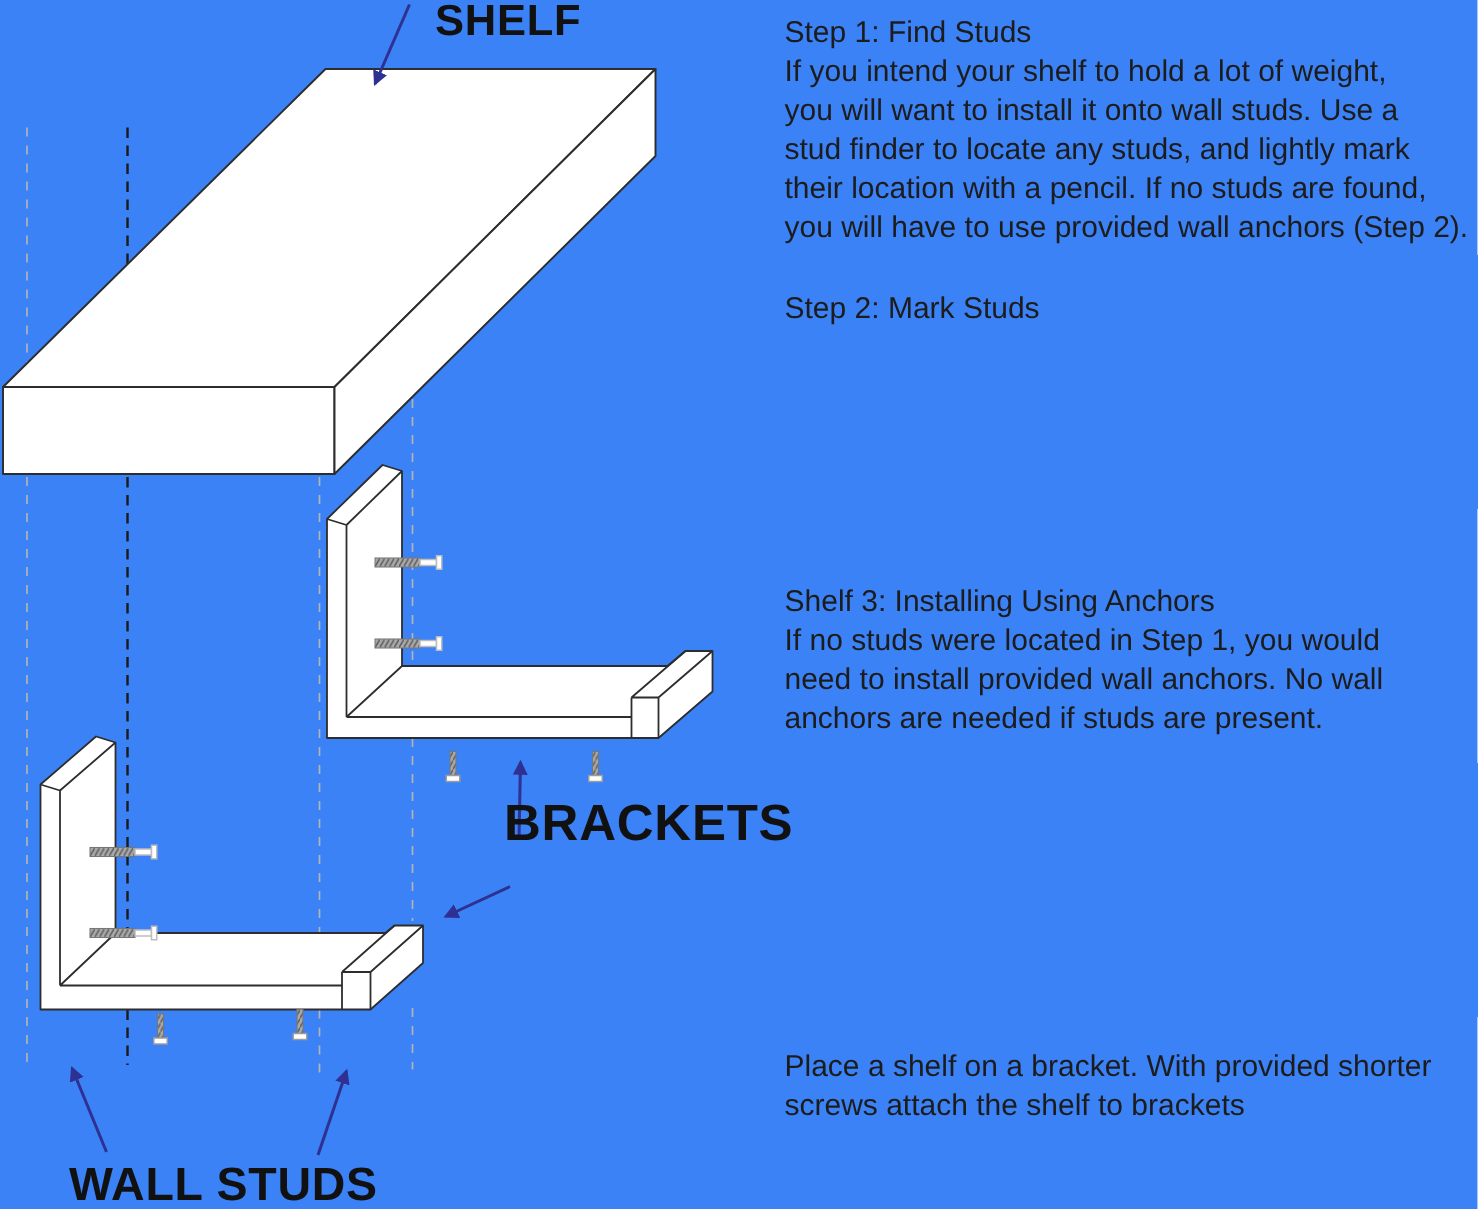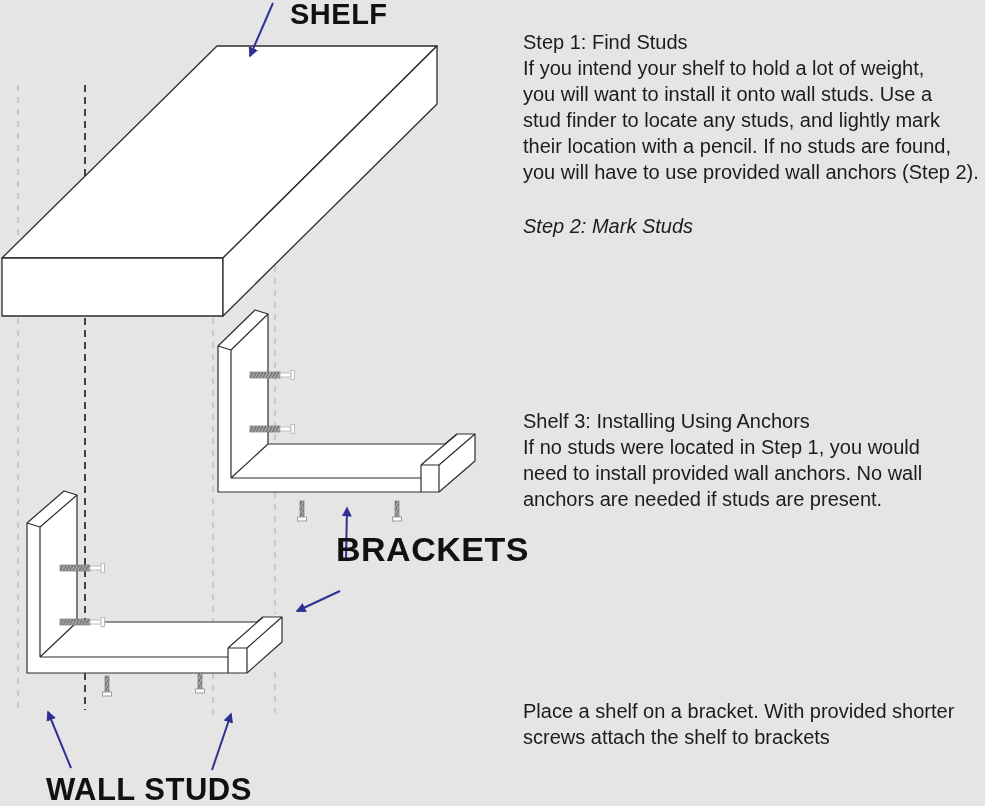--- a/index.html
+++ b/index.html
@@ -1,20 +1,20 @@
 <!DOCTYPE html>
 <html><head>
 <meta charset="utf-8">
 <style>
   html, body { margin: 0; padding: 0; background: #ffffff; }
   .stage {
     position: relative;
     width: 985px;
     height: 806px;
-    background: #e5e5e5;
+    background: #3b82f6;
     overflow: hidden;
     font-family: "Liberation Sans", "DejaVu Sans", sans-serif;
     color: #1c1c1c;
   }
   .diagram-svg {
     position: absolute;
     left: 0; top: 0;
     width: 520px; height: 806px;
   }
   .part-label {
@@ -33,24 +33,24 @@
     left: 523px; top: 0;
     width: 462px; height: 806px;
   }
   .step {
     position: absolute;
     left: 0;
     width: 462px;
     font-size: 20px;
     line-height: 26px;
   }
-  .step-title { white-space: nowrap; margin-top: 20px; }
+  .step-title { white-space: nowrap; }
   .step-body  { white-space: pre-line; }
   .step-1 { top: 9px; }
-  .step-2 { top: 193px; font-style: italic; }
+  .step-2 { top: 193px; }
   .step-3 { top: 388px; }
   .step-4 { top: 530px; }
   .step-5 { top: 698px; }
 </style>
 </head>
 <body>
 
 <div class="stage">
 
   <svg class="diagram-svg" viewBox="0 0 520 806" xmlns="http://www.w3.org/2000/svg">

